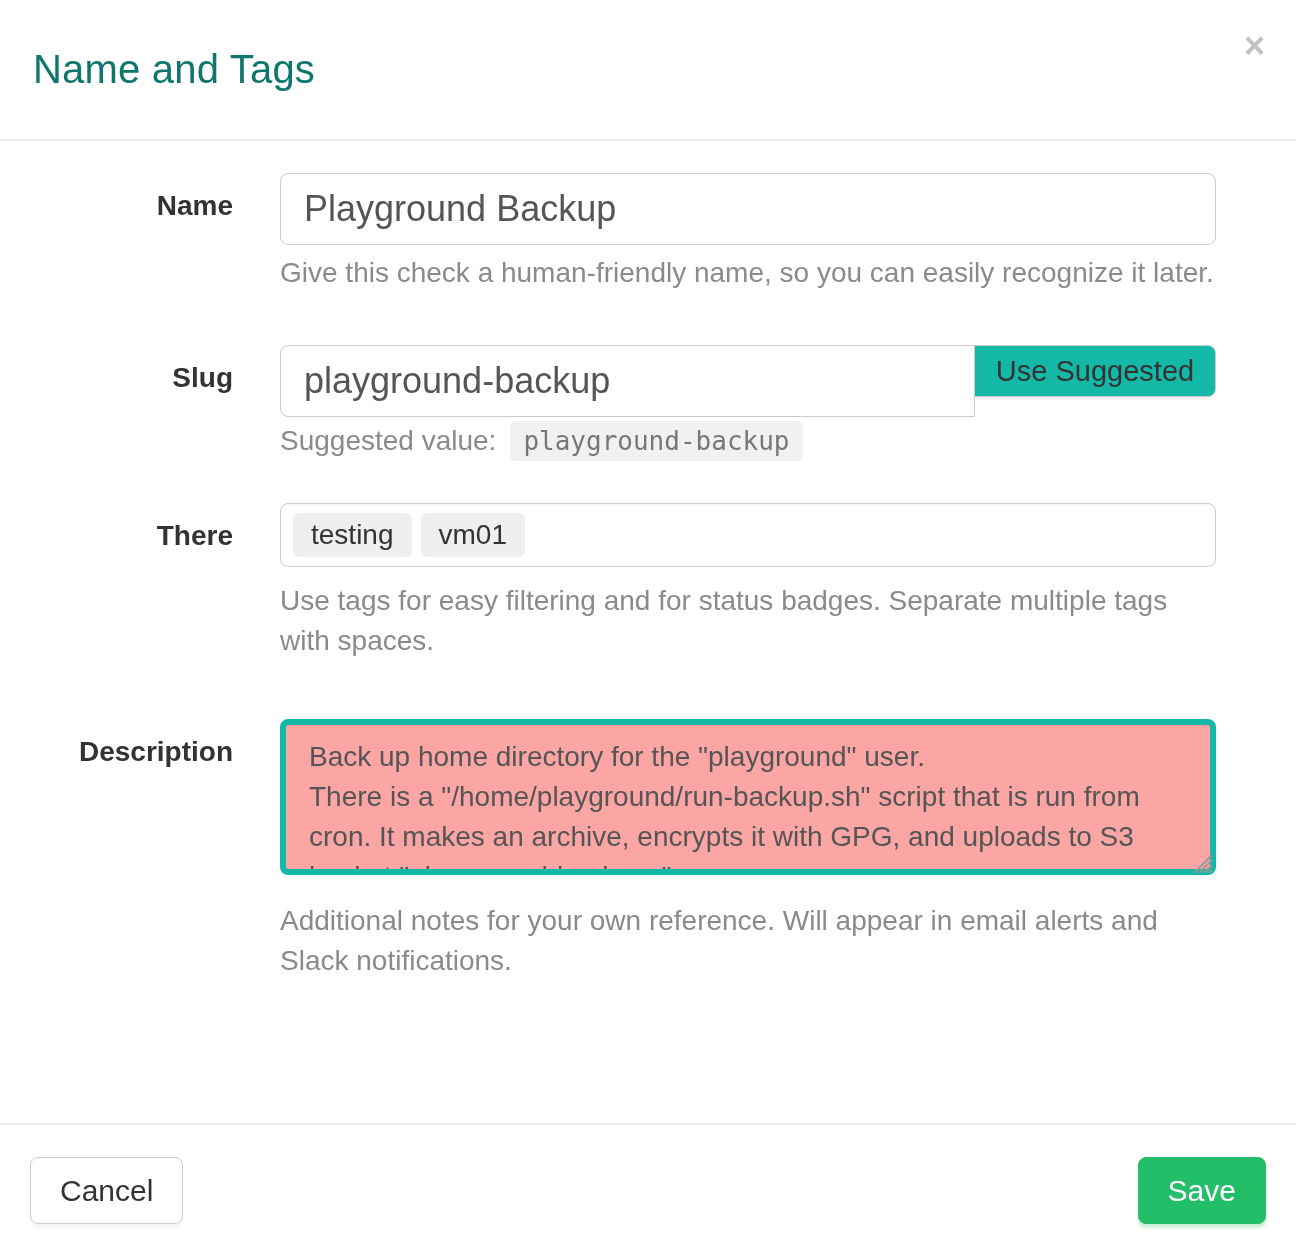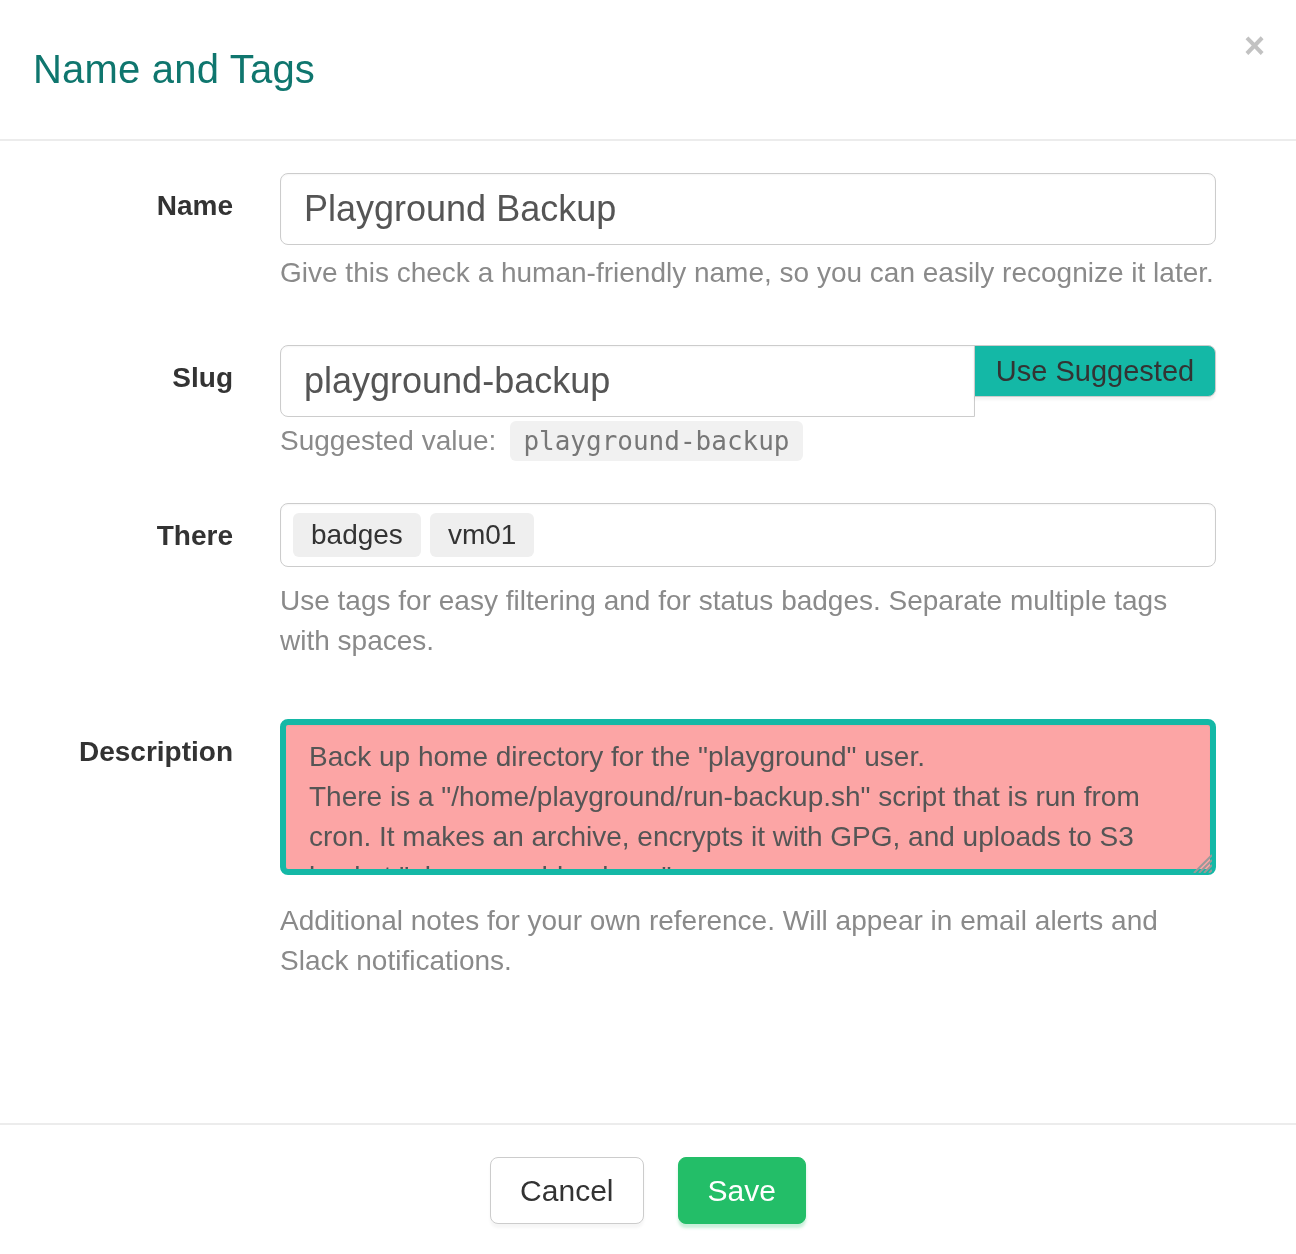--- a/index.html
+++ b/index.html
@@ -125,21 +125,21 @@
   .resize-handle {
     position: absolute; right: 4px; bottom: 6px;
     width: 22px; height: 22px;
     pointer-events: none;
   }
 
   
   .modal-footer {
     border-top: 2px solid #ececec;
     padding: 32px 30px 30px 30px;
-    display: flex; justify-content: center; align-items: center; gap: 34px;
+    display: flex; justify-content: space-between; align-items: center; gap: 34px;
     flex: 0 0 auto;
   }
   .btn {
     height: 67px;
     border-radius: 8px;
     font-size: 30px;
     font-family: "Liberation Sans", sans-serif;
     cursor: pointer;
     padding: 0 29px;
   }
@@ -185,21 +185,21 @@
           <span>Suggested value:</span>
           <span class="code-chip">playground-backup</span>
         </div>
       </div>
     </div>
 
     <div class="form-row row-tags">
       <label class="control-label">There</label>
       <div>
         <div class="tags-box">
-          <span class="tag-chip">badges</span>
+          <span class="tag-chip">testing</span>
           <span class="tag-chip">vm01</span>
         </div>
         <div class="help-block" style="margin-top:14px;">Use tags for easy filtering and for status badges. Separate multiple tags with spaces.</div>
       </div>
     </div>
 
     <div class="form-row row-desc">
       <label class="control-label">Description</label>
       <div>
         <div class="textarea-wrap">

